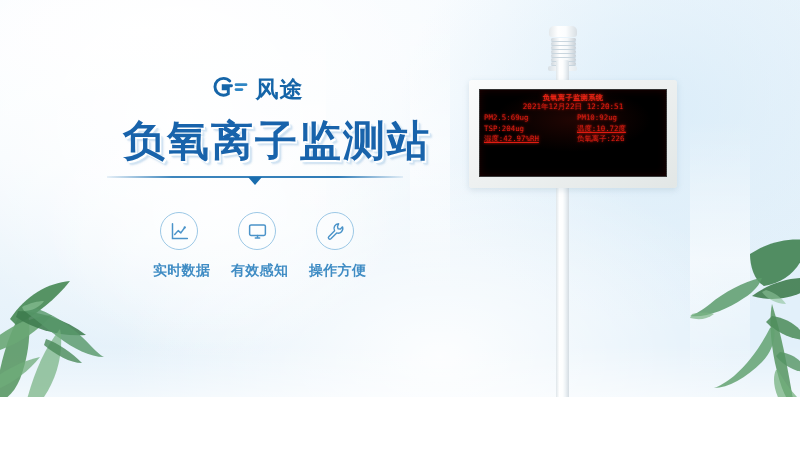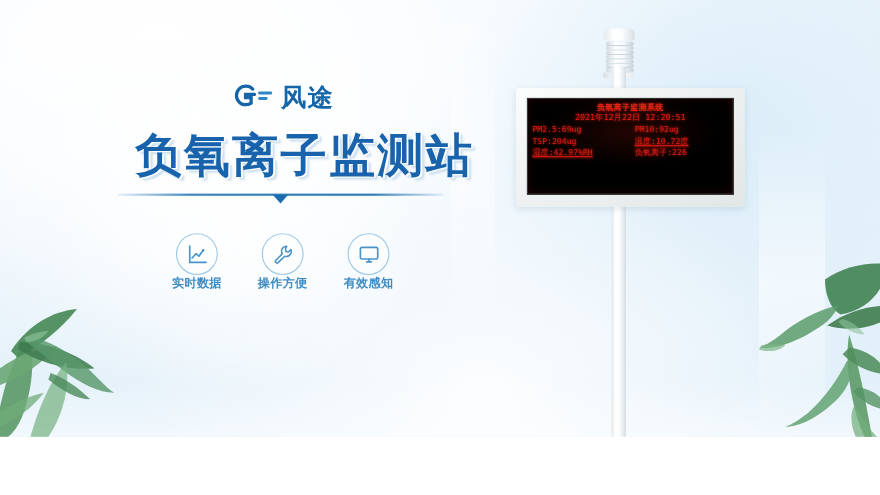--- a/index.html
+++ b/index.html
@@ -113,23 +113,23 @@
   .feature { width: 52px; text-align: center; }
   .feature-circle {
     width: 38px; height: 38px; margin: 0 auto;
     border: 1.6px solid #9cc8e6;
     border-radius: 50%;
     display: flex; align-items: center; justify-content: center;
     background: rgba(255,255,255,.35);
   }
   .feature-circle svg { display: block; }
   .feature-label {
-    margin-top: 0;
+    margin-top: 12px;
     font-family: "DejaVu Sans", sans-serif;
-    font-size: 11px; font-weight: 700;
+    font-size: 14px; font-weight: 700;
     color: #3f8cc4;
     letter-spacing: .3px;
     white-space: nowrap;
   }
 
   
   #device { position: absolute; left: 0; top: 0; width: 800px; height: 450px; z-index: 5; }
 
   
   #sensor-head { position: absolute; left: 548px; top: 26px; width: 30px; height: 46px; }
@@ -289,37 +289,37 @@
           </span>
         </div>
         <div class="feature-label">实时数据</div>
       </div>
 
 
       <div class="feature">
         <div class="feature-circle">
           <span>
             <svg width="21" height="21" viewBox="0 0 24 24" aria-hidden="true">
-              <path d="M15.6 3.2a5.3 5.3 0 0 0-4.6 8.0L4.3 17.9a1.7 1.7 0 0 0 2.4 2.4l6.7-6.7a5.3 5.3 0 0 0 6.6-6.9l-2.6 2.6-2.6-.5-.5-2.6z" fill="none" stroke="#4a93c9" stroke-width="1.6" stroke-linejoin="round"></path>
-            </svg>
-          </span>
-        </div>
-        <div class="feature-label">操作方便</div>
-      </div>
-
-      <div class="feature">
-        <div class="feature-circle">
-          <span>
-            <svg width="21" height="21" viewBox="0 0 24 24" aria-hidden="true">
               <rect x="3" y="4.5" width="18" height="12" rx="1.6" fill="none" stroke="#4a93c9" stroke-width="1.7"></rect>
               <path d="M9.5 19.5h5M12 16.5v3" stroke="#4a93c9" stroke-width="1.7" fill="none" stroke-linecap="round"></path>
             </svg>
           </span>
         </div>
         <div class="feature-label">有效感知</div>
+      </div>
+
+      <div class="feature">
+        <div class="feature-circle">
+          <span>
+            <svg width="21" height="21" viewBox="0 0 24 24" aria-hidden="true">
+              <path d="M15.6 3.2a5.3 5.3 0 0 0-4.6 8.0L4.3 17.9a1.7 1.7 0 0 0 2.4 2.4l6.7-6.7a5.3 5.3 0 0 0 6.6-6.9l-2.6 2.6-2.6-.5-.5-2.6z" fill="none" stroke="#4a93c9" stroke-width="1.6" stroke-linejoin="round"></path>
+            </svg>
+          </span>
+        </div>
+        <div class="feature-label">操作方便</div>
       </div>
 
     </div>
   </div>
 
   <div id="device">
 
     <div id="sensor-head">
       <div id="sensor-cap"></div>
       <div class="louver" style="top:12px;"></div>

